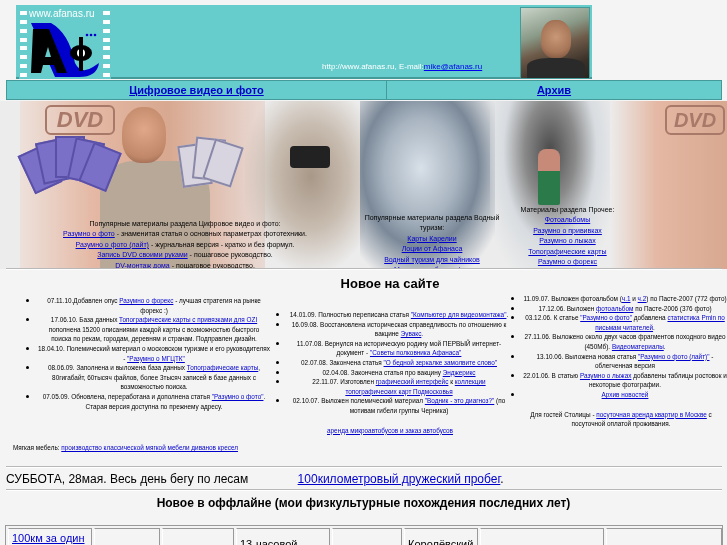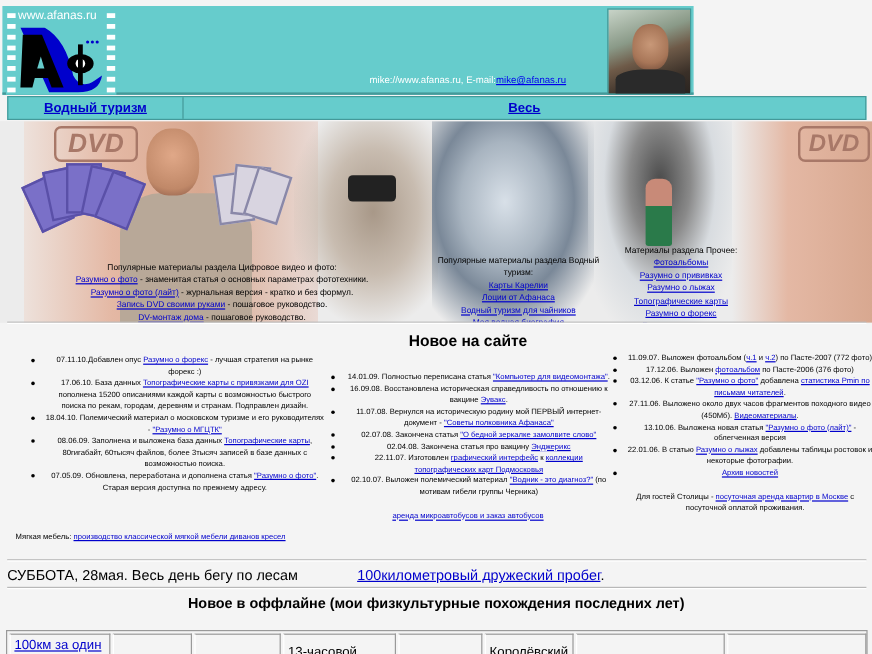--- a/index.html
+++ b/index.html
@@ -8,21 +8,21 @@
     width: 727px; height: 545px; overflow: hidden;
     background: #f4f4f4;
     font-family: "Liberation Sans", sans-serif;
     color: #000;
     position: relative;
   }
   a { color: #0000cc; text-decoration: underline; }
 
   
   .header {
-    position: absolute; left: 2px; top: 5px; width: 576px; height: 74px;
+    position: absolute; left: 16px; top: 5px; width: 576px; height: 74px;
     background: #66cccc;
     border-bottom: 2px solid #449999;
   }
   .logo {
     position: absolute; left: 3px; top: 2px; width: 92px; height: 72px;
     background: #66cccc;
   }
   .logo .film-holes-l, .logo .film-holes-r {
     position: absolute; top: 4px; width: 7px; height: 66px;
     display: flex; flex-direction: column; justify-content: space-between;
@@ -237,34 +237,34 @@
       <path d="M16 34 L22 34 L19 24 Z" fill="#66cccc"></path>
       <ellipse cx="52" cy="30" rx="11" ry="8" fill="#000"></ellipse>
       <ellipse cx="52" cy="30" rx="4" ry="4" fill="#fff"></ellipse>
       <rect x="50" y="14" width="4" height="34" fill="#000"></rect>
       <circle cx="58" cy="12" r="1.3" fill="#0000cc"></circle>
       <circle cx="62" cy="12" r="1.3" fill="#0000cc"></circle>
       <circle cx="66" cy="12" r="1.3" fill="#0000cc"></circle>
     </svg>
   </div>
   <div class="contact">
-    <span>mike://www.afanas.ru,   E-mail:</span><a href="#">mike@afanas.ru</a>
+    <span>http://www.afanas.ru,   E-mail:</span><a href="#">mike@afanas.ru</a>
   </div>
   <div class="portrait">
     <div class="face"></div>
     <div class="shirt"></div>
   </div>
 </div>
 
 <div class="nav">
-  <div class="nav-item" style="width:146px">
-      <a href="#">Водный туризм</a>
+  <div class="nav-item" style="width:380px">
+      <a href="#">Цифровое видео и фото</a>
     </div>
   <div class="nav-item" style="width:66px;flex:1">
-      <a href="#">Весь</a>
+      <a href="#">Архив</a>
     </div>
 </div>
 
 <div class="hero">
   <div class="hero-bg-left"></div>
   <div class="dvd-logo">DVD</div>
   <div class="man-dvd">
     <div class="body"></div>
     <div class="head"></div>
   </div>

